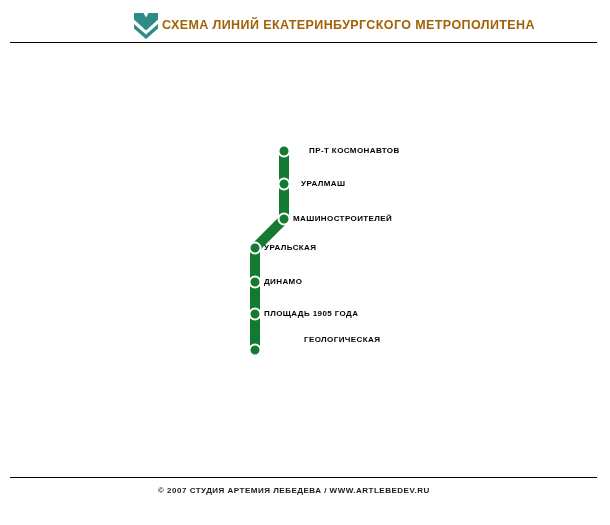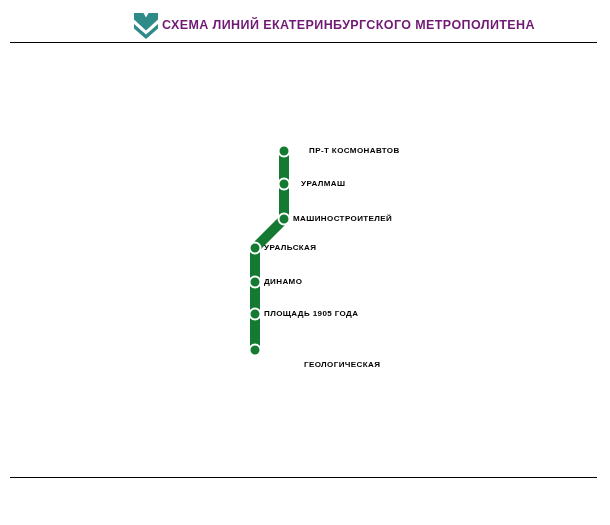--- a/index.html
+++ b/index.html
@@ -6,21 +6,21 @@
   .page{
     position:relative;width:610px;height:525px;background:#ffffff;
     font-family:"Liberation Sans",sans-serif;overflow:hidden;
   }
   .logo{
     position:absolute;left:134px;top:13px;width:24px;height:26px;display:block;cursor:pointer;
   }
   .logo svg{display:block;width:100%;height:100%;}
   .title{
     position:absolute;left:162px;top:18px;
-    font-size:12.5px;font-weight:bold;letter-spacing:0.4px;color:#701a75;
+    font-size:12.5px;font-weight:bold;letter-spacing:0.4px;color:#a16207;
     white-space:nowrap;line-height:14px;
   }
   .rule{position:absolute;left:10px;width:587px;height:1px;background:#000;}
   .rule-top{top:42px;}
   .rule-bottom{top:477px;}
   .map{position:absolute;left:0;top:0;width:610px;height:525px;}
   .map svg{position:absolute;left:0;top:0;}
   .station-label{
     position:absolute;font-size:8px;font-weight:bold;letter-spacing:0.4px;
     color:#000;white-space:nowrap;line-height:10px;cursor:pointer;
@@ -59,20 +59,21 @@
         <circle cx="255" cy="314" r="5.5" fill="#147A32" stroke="#FFFFFF" stroke-width="2"></circle>
         <circle cx="255" cy="350" r="5.5" fill="#147A32" stroke="#FFFFFF" stroke-width="2"></circle>
       </svg>
     <div>
         <div class="station-label" style="left: 293px; top: 146px; padding-left: 16px;">ПР-Т КОСМОНАВТОВ</div>
         <div class="station-label" style="left: 293px; top: 179px; margin-left: 8px;">УРАЛМАШ</div>
         <div class="station-label" style="left: 293px; top: 214px;">МАШИНОСТРОИТЕЛЕЙ</div>
         <div class="station-label" style="left: 264px; top: 243px;">УРАЛЬСКАЯ</div>
         <div class="station-label" style="left: 264px; top: 277px;">ДИНАМО</div>
         <div class="station-label" style="left: 264px; top: 309px; text-align: center;">ПЛОЩАДЬ 1905 ГОДА</div>
-        <div class="station-label" style="left: 264px; top: 360px; padding-left: 40px;">ГЕОЛОГИЧЕСКАЯ</div>
+        <div class="station-label" style="left: 264px; top: 335px; padding-left: 40px;">ГЕОЛОГИЧЕСКАЯ</div>
       </div>
   </div>
 
   <div class="rule rule-bottom"></div>
 
+  <div class="footer"><span>© 2007 СТУДИЯ АРТЕМИЯ ЛЕБЕДЕВА</span><span> / </span><a>WWW.ARTLEBEDEV.RU</a></div>
 
 </div>
 
 </body></html>

